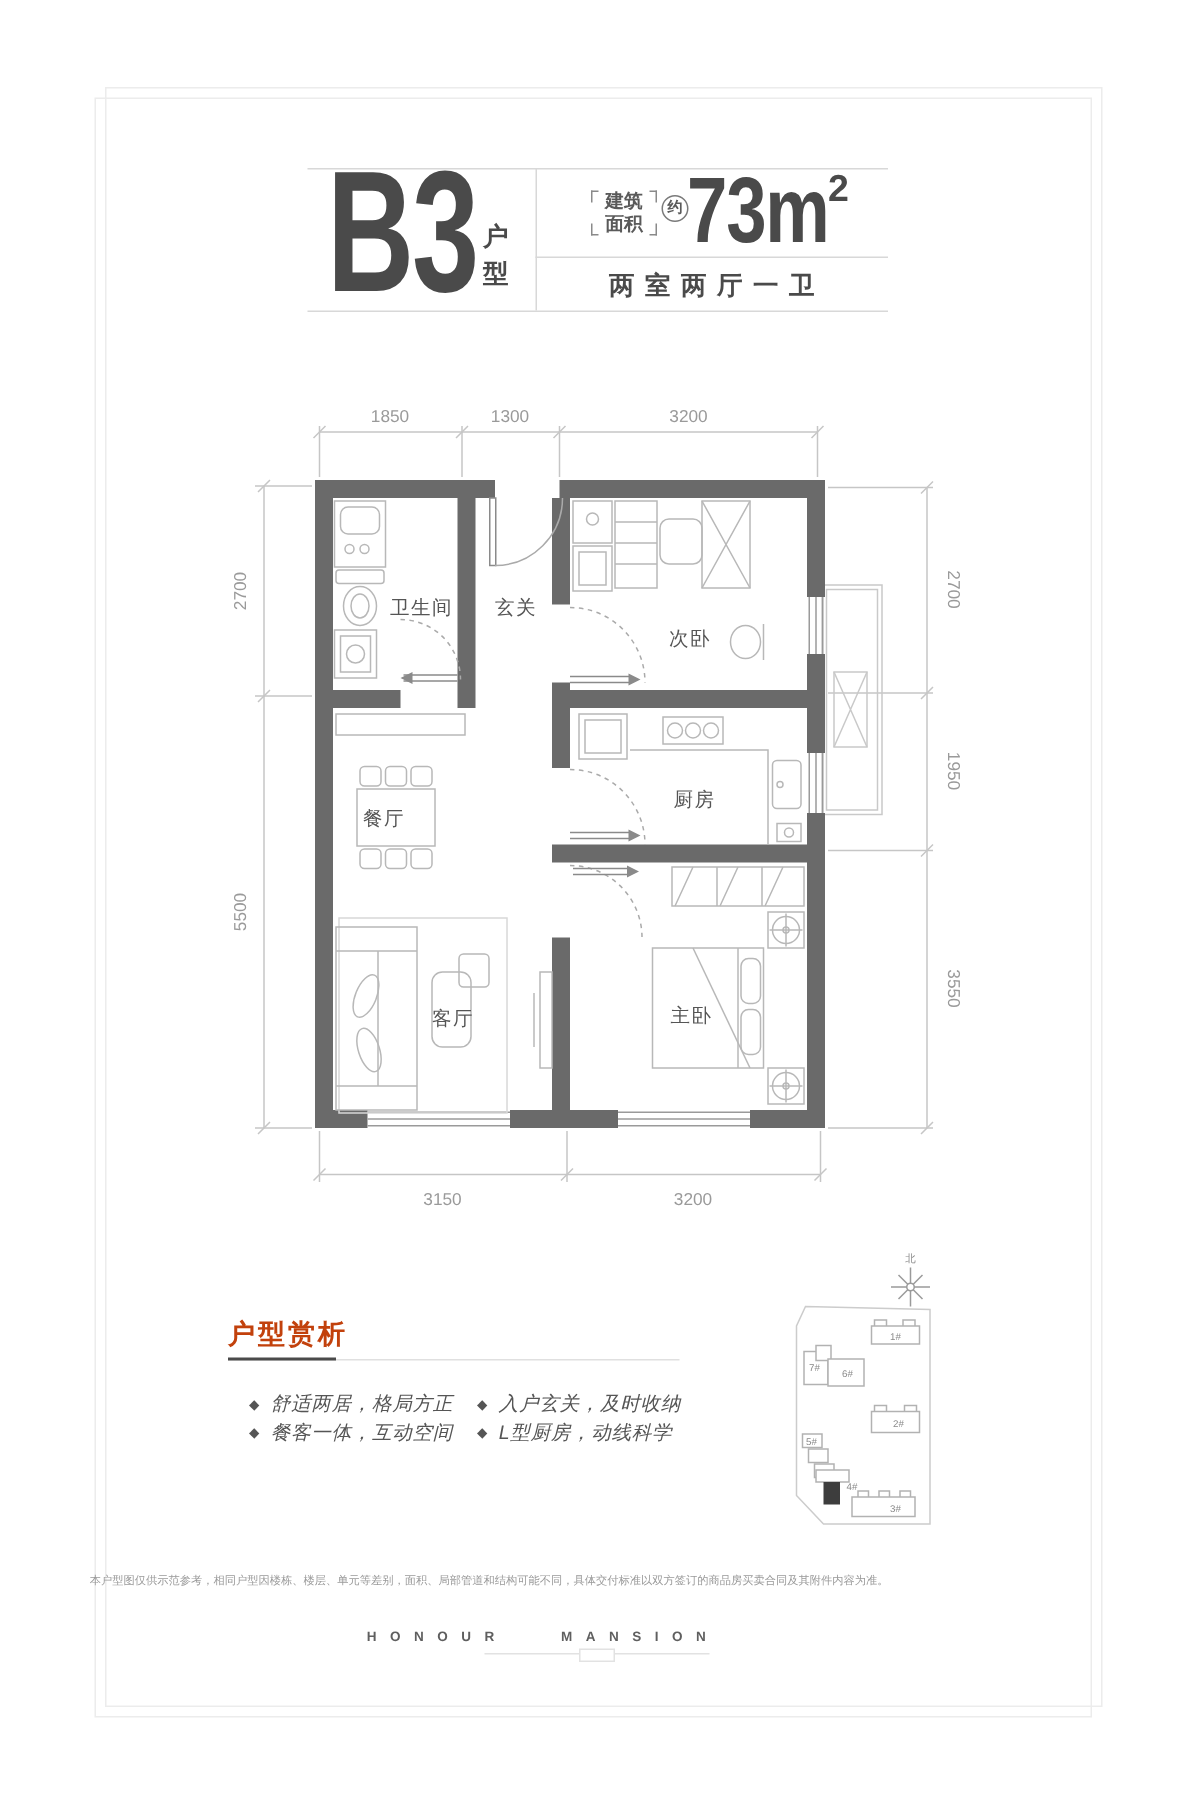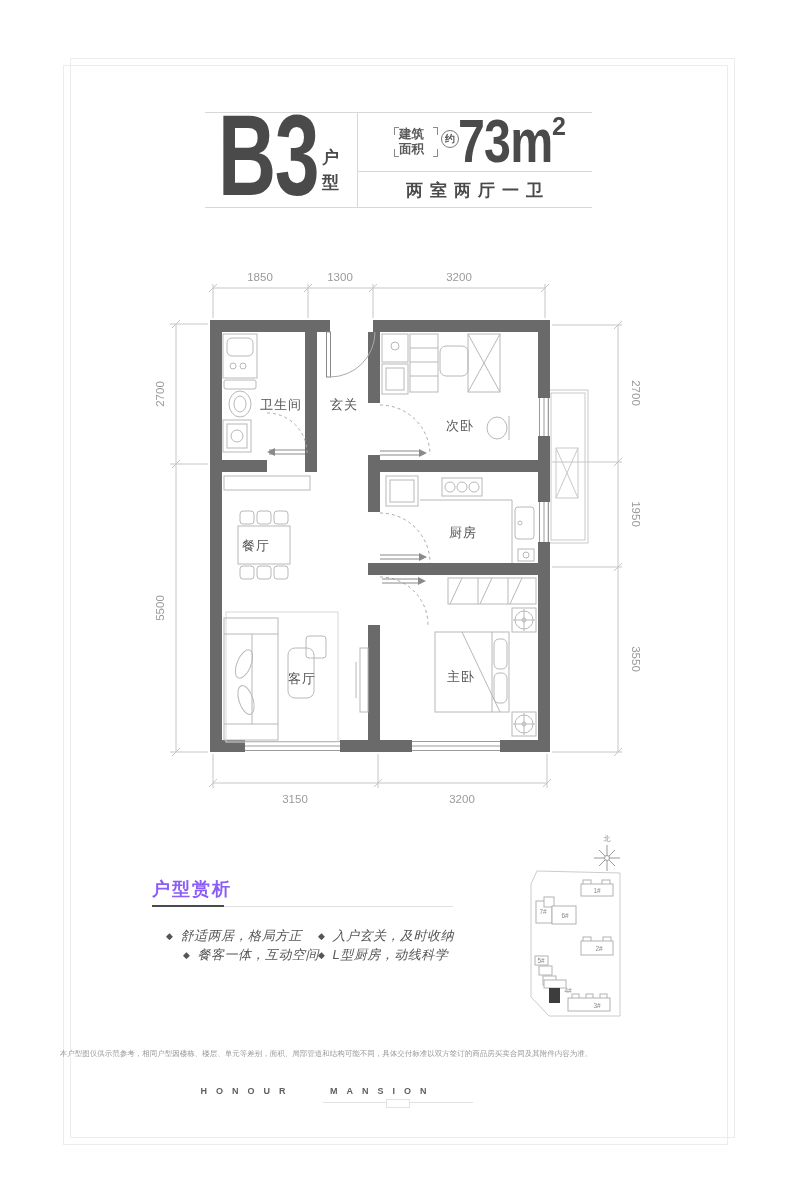--- a/index.html
+++ b/index.html
@@ -13,21 +13,21 @@
   .frame{position:absolute;border:1px solid #ececec;background:transparent;}
   
   .rule{position:absolute;background:#d8d8d8;}
   .unit-code{
     position:absolute;left:218px;top:98px;font-size:115px;line-height:1;
     font-weight:700;color:#4a4a4a;transform:scaleX(0.70);transform-origin:left top;
     letter-spacing:-2px;white-space:nowrap;
   }
   .unit-suffix{position:absolute;font-size:17px;color:#4a4a4a;font-weight:700;line-height:1;}
   .area-bracket{position:absolute;left:394px;top:127px;width:44px;color:#5a5a5a;
-    font-size:12.5px;line-height:15px;font-weight:700;}
+    font-size:12.5px;line-height:15px;text-align:center;font-weight:700;}
   .brk{position:relative;display:block;padding:0 5px;}
   .brk-top::before{content:"";position:absolute;left:0;top:0;width:4px;height:7px;border-left:1px solid #8a8a8a;border-top:1px solid #8a8a8a;}
   .brk-top::after{content:"";position:absolute;right:0;top:0;width:4px;height:7px;border-right:1px solid #8a8a8a;border-top:1px solid #8a8a8a;}
   .brk-bot::before{content:"";position:absolute;left:0;bottom:0;width:4px;height:7px;border-left:1px solid #8a8a8a;border-bottom:1px solid #8a8a8a;}
   .brk-bot::after{content:"";position:absolute;right:0;bottom:0;width:4px;height:7px;border-right:1px solid #8a8a8a;border-bottom:1px solid #8a8a8a;}
   .approx{
     position:absolute;left:441px;top:130px;width:16px;height:16px;border:1px solid #7a7a7a;
     border-radius:50%;font-size:10px;line-height:16px;text-align:center;color:#5a5a5a;font-weight:700;
   }
   .area-value{
@@ -37,34 +37,34 @@
   .area-sup{position:absolute;left:552px;top:112px;font-size:25px;font-weight:700;color:#4a4a4a;}
   .layout-summary{
     position:absolute;left:357px;top:179px;width:235px;text-align:center;
     font-size:17px;letter-spacing:7px;padding-left:7px;box-sizing:border-box;
     color:#4a4a4a;font-weight:700;white-space:nowrap;
   }
   .vdivider{position:absolute;left:357px;top:112px;width:1px;height:95px;background:#d8d8d8;}
   
   .an-title{
     position:absolute;left:152px;top:877px;font-family:"Liberation Serif","DejaVu Serif",serif;
-    font-weight:700;font-size:18px;color:#8b5cf6;letter-spacing:2px;
+    font-weight:700;font-size:18px;color:#c2410c;letter-spacing:2px;
   }
   .an-rule-light{position:absolute;left:152px;top:906px;width:301px;height:1px;background:#e0e0e0;}
   .an-rule-dark{position:absolute;left:152px;top:905px;width:72px;height:2px;background:#4a4a4a;}
   .bullet{position:absolute;font-size:13px;color:#555;white-space:nowrap;letter-spacing:0.5px;font-style:italic;}
   .bullet .dia{font-size:9px;margin-right:7px;position:relative;top:-1px;color:#555;}
   
   .disclaimer{
     position:absolute;left:0;top:1049px;width:652px;text-align:center;
     font-size:7.5px;color:#9a9a9a;white-space:nowrap;letter-spacing:0px;
   }
   .brand{
     position:absolute;left:0;top:1086px;width:636px;text-align:center;
-    font-size:9px;color:#5f5f5f;letter-spacing:9px;word-spacing:24px;font-weight:700;
+    font-size:9px;color:#5f5f5f;letter-spacing:9px;word-spacing:24px;font-weight:700;padding-left:44px;
   }
   .brand-line{position:absolute;left:323px;top:1102px;width:150px;height:1px;background:#e2e2e2;}
   .brand-seal{position:absolute;left:386px;top:1099px;width:22px;height:7px;border:1px solid #e2e2e2;background:#fff;}
   svg text{font-family:"Liberation Sans","DejaVu Sans",sans-serif;}
   .room-label{font-size:13px;fill:#555;letter-spacing:1px;}
   .dim-label{font-size:11.5px;fill:#9a9a9a;}
   .bldg-label{font-size:6.5px;fill:#8a8a8a;}
   .north-label{font-size:7px;fill:#8a8a8a;}
 </style>
 </head>
@@ -328,21 +328,21 @@
   </g>
 </svg>
 
 <div class="an-title">户型赏析</div>
 <div class="an-rule-light"></div>
 <div class="an-rule-dark"></div>
 
 <div class="bullet" style="left:166px;top:927px;">
   <span class="dia">◆</span><span>舒适两居，格局方正</span>
 </div>
-<div class="bullet" style="left:166px;top:946px;margin-left:17px;">
+<div class="bullet" style="left:166px;top:946px;">
   <span class="dia">◆</span><span>餐客一体，互动空间</span>
 </div>
 <div class="bullet" style="left:318px;top:927px;">
   <span class="dia">◆</span><span>入户玄关，及时收纳</span>
 </div>
 <div class="bullet" style="left:318px;top:946px;text-align:center;">
   <span class="dia">◆</span><span>L型厨房，动线科学</span>
 </div>
 
 <div class="disclaimer">本户型图仅供示范参考，相同户型因楼栋、楼层、单元等差别，面积、局部管道和结构可能不同，具体交付标准以双方签订的商品房买卖合同及其附件内容为准。</div>

